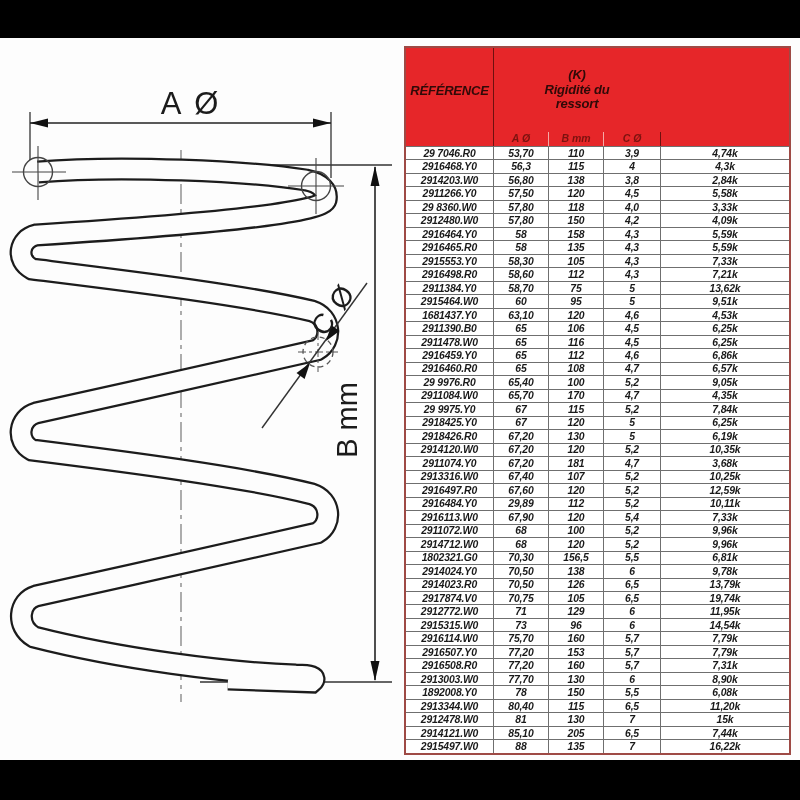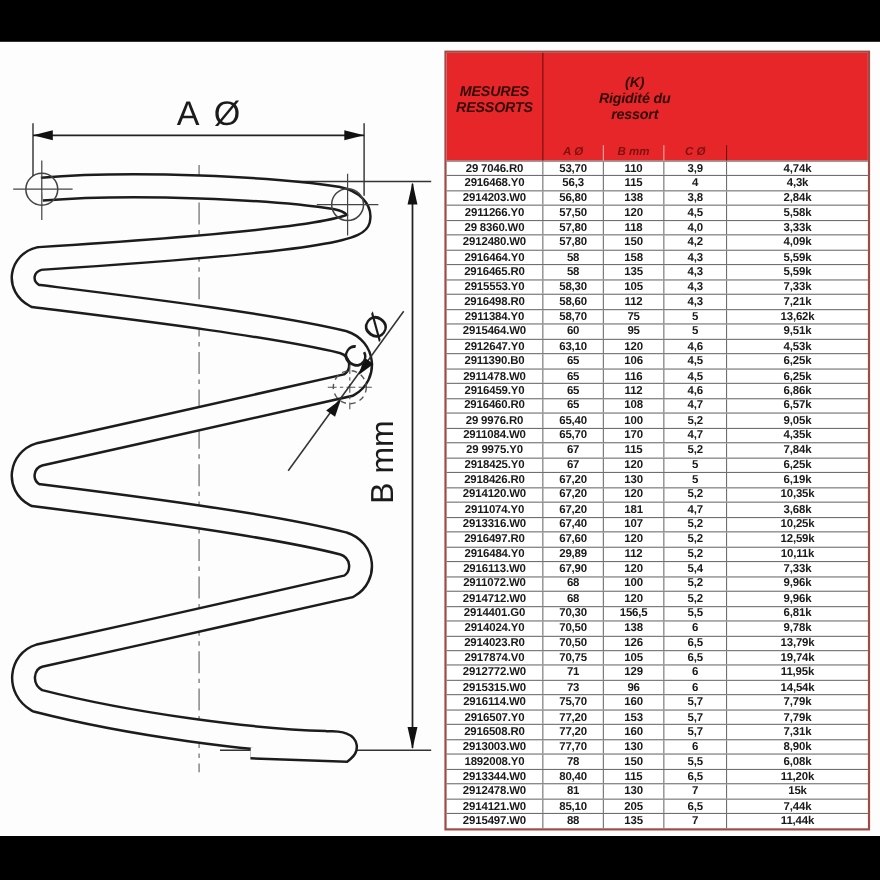--- a/index.html
+++ b/index.html
@@ -31,21 +31,21 @@
     display:flex;align-items:flex-start;justify-content:center;
     font-weight:bold;font-style:italic;font-size:10.5px;line-height:12px;
     color:#7c120f;
   }
   .thead-sub .sb-dark{border-left:1px solid #6e100e;}
   .thead-sub .sb-light{border-left:1px solid #f4a9a6;}
 
   .tbody{width:100%;}
   .row{
     display:grid;grid-template-columns:87px 55px 55px 57px 129px;
-    height:13.489px;box-sizing:border-box;border-top:1px solid #6f6f6f;
+    height:13.489px;box-sizing:border-box;border-top:1px solid #6f6f6f;font-style:italic;
   }
   .cell{
     display:flex;align-items:center;justify-content:center;
     font-size:10.4px;font-weight:bold;color:#191919;letter-spacing:-0.15px;
     overflow:hidden;white-space:nowrap;box-sizing:border-box;
   }
   .cell + .cell{border-left:1px solid #6f6f6f;}
 
   .dim-text{fill:#1b1b1b;}
 </style>
@@ -134,21 +134,21 @@
       <line x1="367" y1="283" x2="262" y2="428" stroke="#333" stroke-width="1.4"></line>
       <polygon points="326,341 339.5,330.9 331.3,325.1" fill="#111"></polygon>
       <polygon points="310,363 304.6,378.9 296.5,373.1" fill="#111"></polygon>
       <text class="dim-text" x="341" y="315" text-anchor="middle" font-size="28" letter-spacing="2" transform="rotate(-55 341 315)">C Ø</text>
     </g>
   </svg>
 
   <div class="tablewrap">
     <div class="thead">
       <div class="thead-top">
-        <div class="hcell">MESURES RESSORTS</div>
+        <div class="hcell">RÉFÉRENCE</div>
         <div class="hcell rig">
           <div>
             <div>(K)</div>
             <div>Rigidité du</div>
             <div>ressort</div>
           </div>
         </div>
       </div>
       <div class="thead-sub">
         <div class="scell"></div>
@@ -237,21 +237,21 @@
           <div class="cell">13,62k</div>
         </div>
         <div class="row">
           <div class="cell">2915464.W0</div>
           <div class="cell">60</div>
           <div class="cell">95</div>
           <div class="cell">5</div>
           <div class="cell">9,51k</div>
         </div>
         <div class="row">
-          <div class="cell">2912647.Y0</div>
+          <div class="cell">1681437.Y0</div>
           <div class="cell">63,10</div>
           <div class="cell">120</div>
           <div class="cell">4,6</div>
           <div class="cell">4,53k</div>
         </div>
         <div class="row">
           <div class="cell">2911390.B0</div>
           <div class="cell">65</div>
           <div class="cell">106</div>
           <div class="cell">4,5</div>
@@ -363,21 +363,21 @@
           <div class="cell">9,96k</div>
         </div>
         <div class="row">
           <div class="cell">2914712.W0</div>
           <div class="cell">68</div>
           <div class="cell">120</div>
           <div class="cell">5,2</div>
           <div class="cell">9,96k</div>
         </div>
         <div class="row">
-          <div class="cell">2914401.G0</div>
+          <div class="cell">1802321.G0</div>
           <div class="cell">70,30</div>
           <div class="cell">156,5</div>
           <div class="cell">5,5</div>
           <div class="cell">6,81k</div>
         </div>
         <div class="row">
           <div class="cell">2914024.Y0</div>
           <div class="cell">70,50</div>
           <div class="cell">138</div>
           <div class="cell">6</div>
@@ -465,18 +465,18 @@
           <div class="cell">85,10</div>
           <div class="cell">205</div>
           <div class="cell">6,5</div>
           <div class="cell">7,44k</div>
         </div>
         <div class="row">
           <div class="cell">2915497.W0</div>
           <div class="cell">88</div>
           <div class="cell">135</div>
           <div class="cell">7</div>
-          <div class="cell">11,44k</div>
+          <div class="cell">16,22k</div>
         </div>
       </div>
   </div>
 
 </div>
 
 </body></html>

